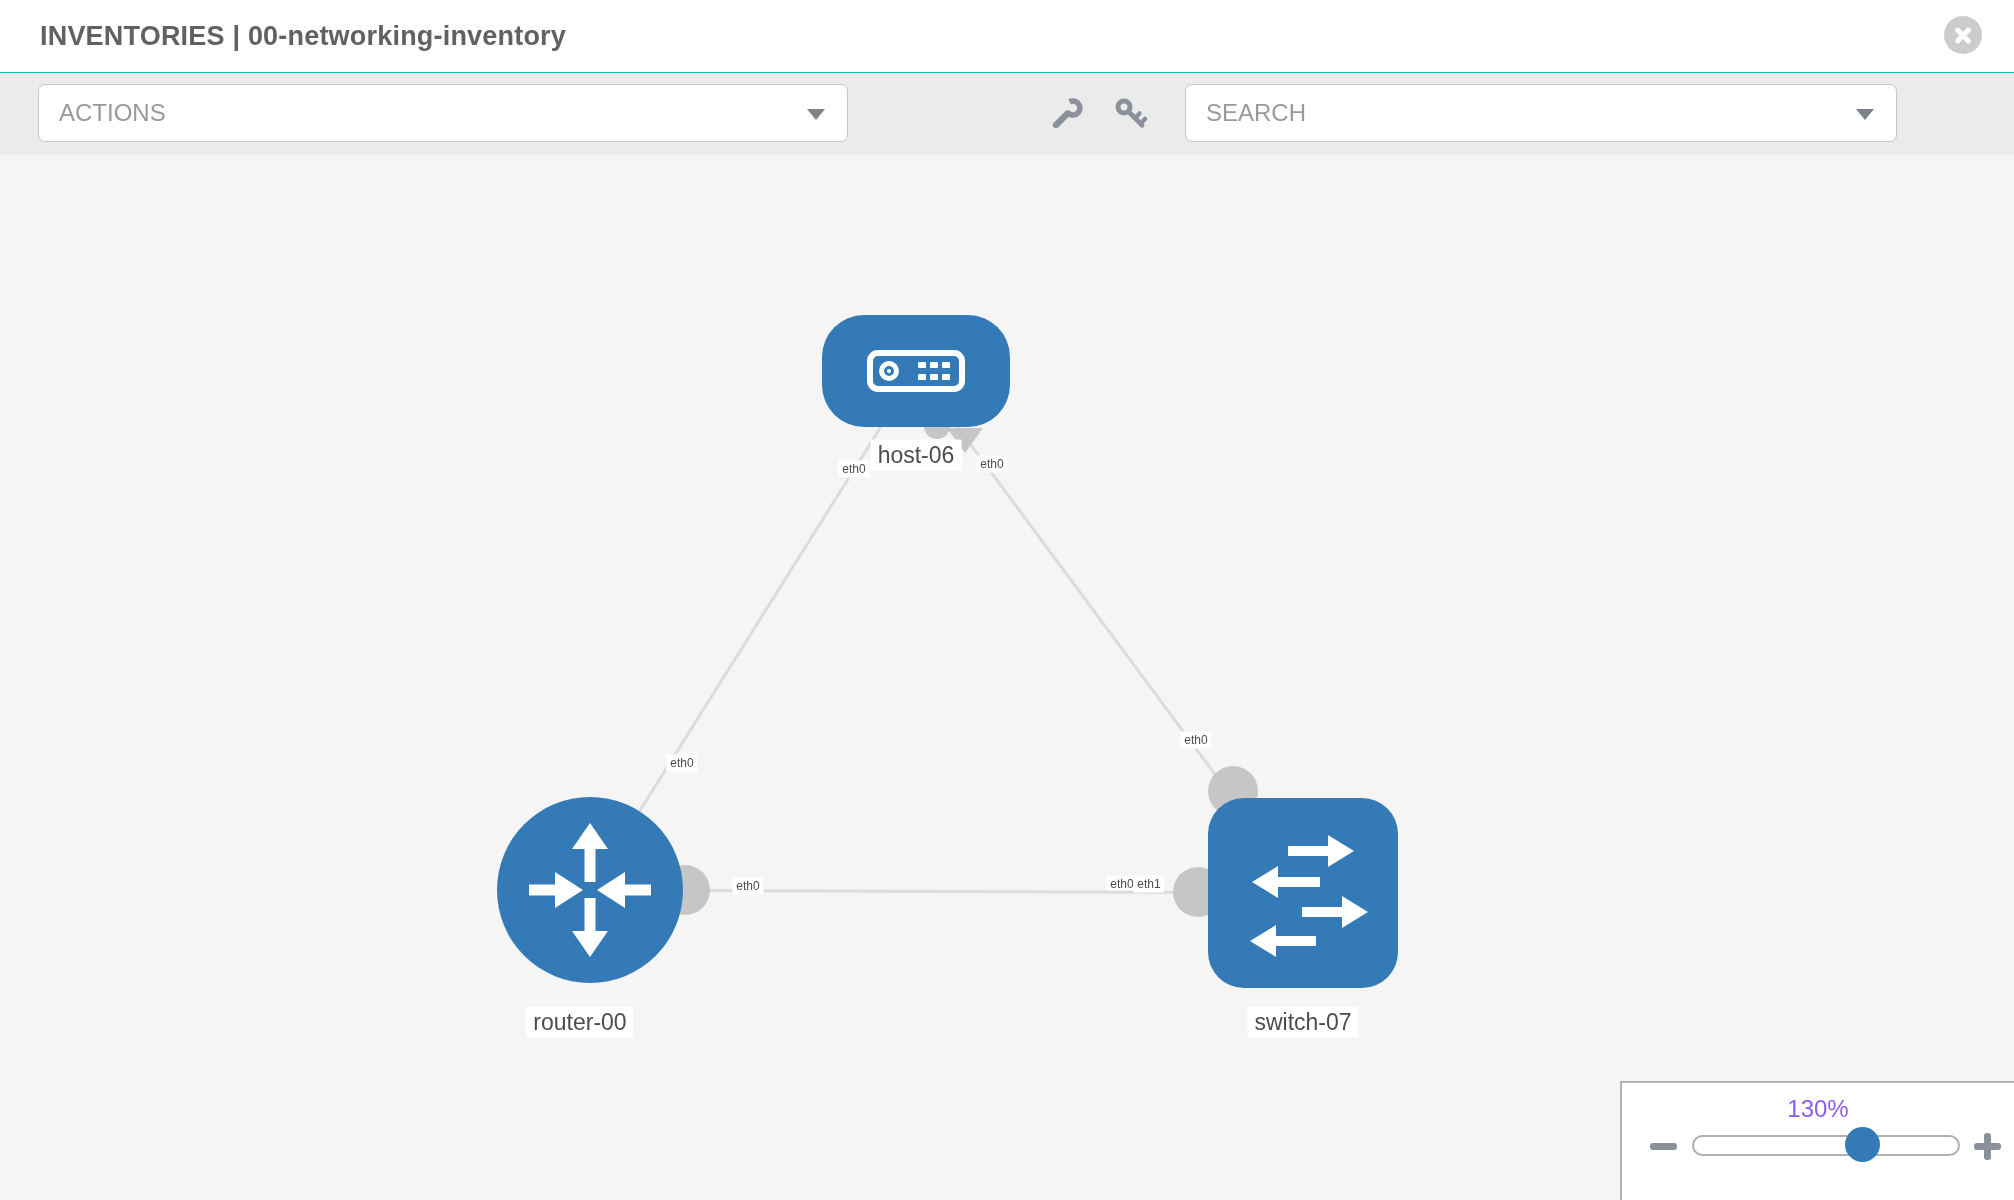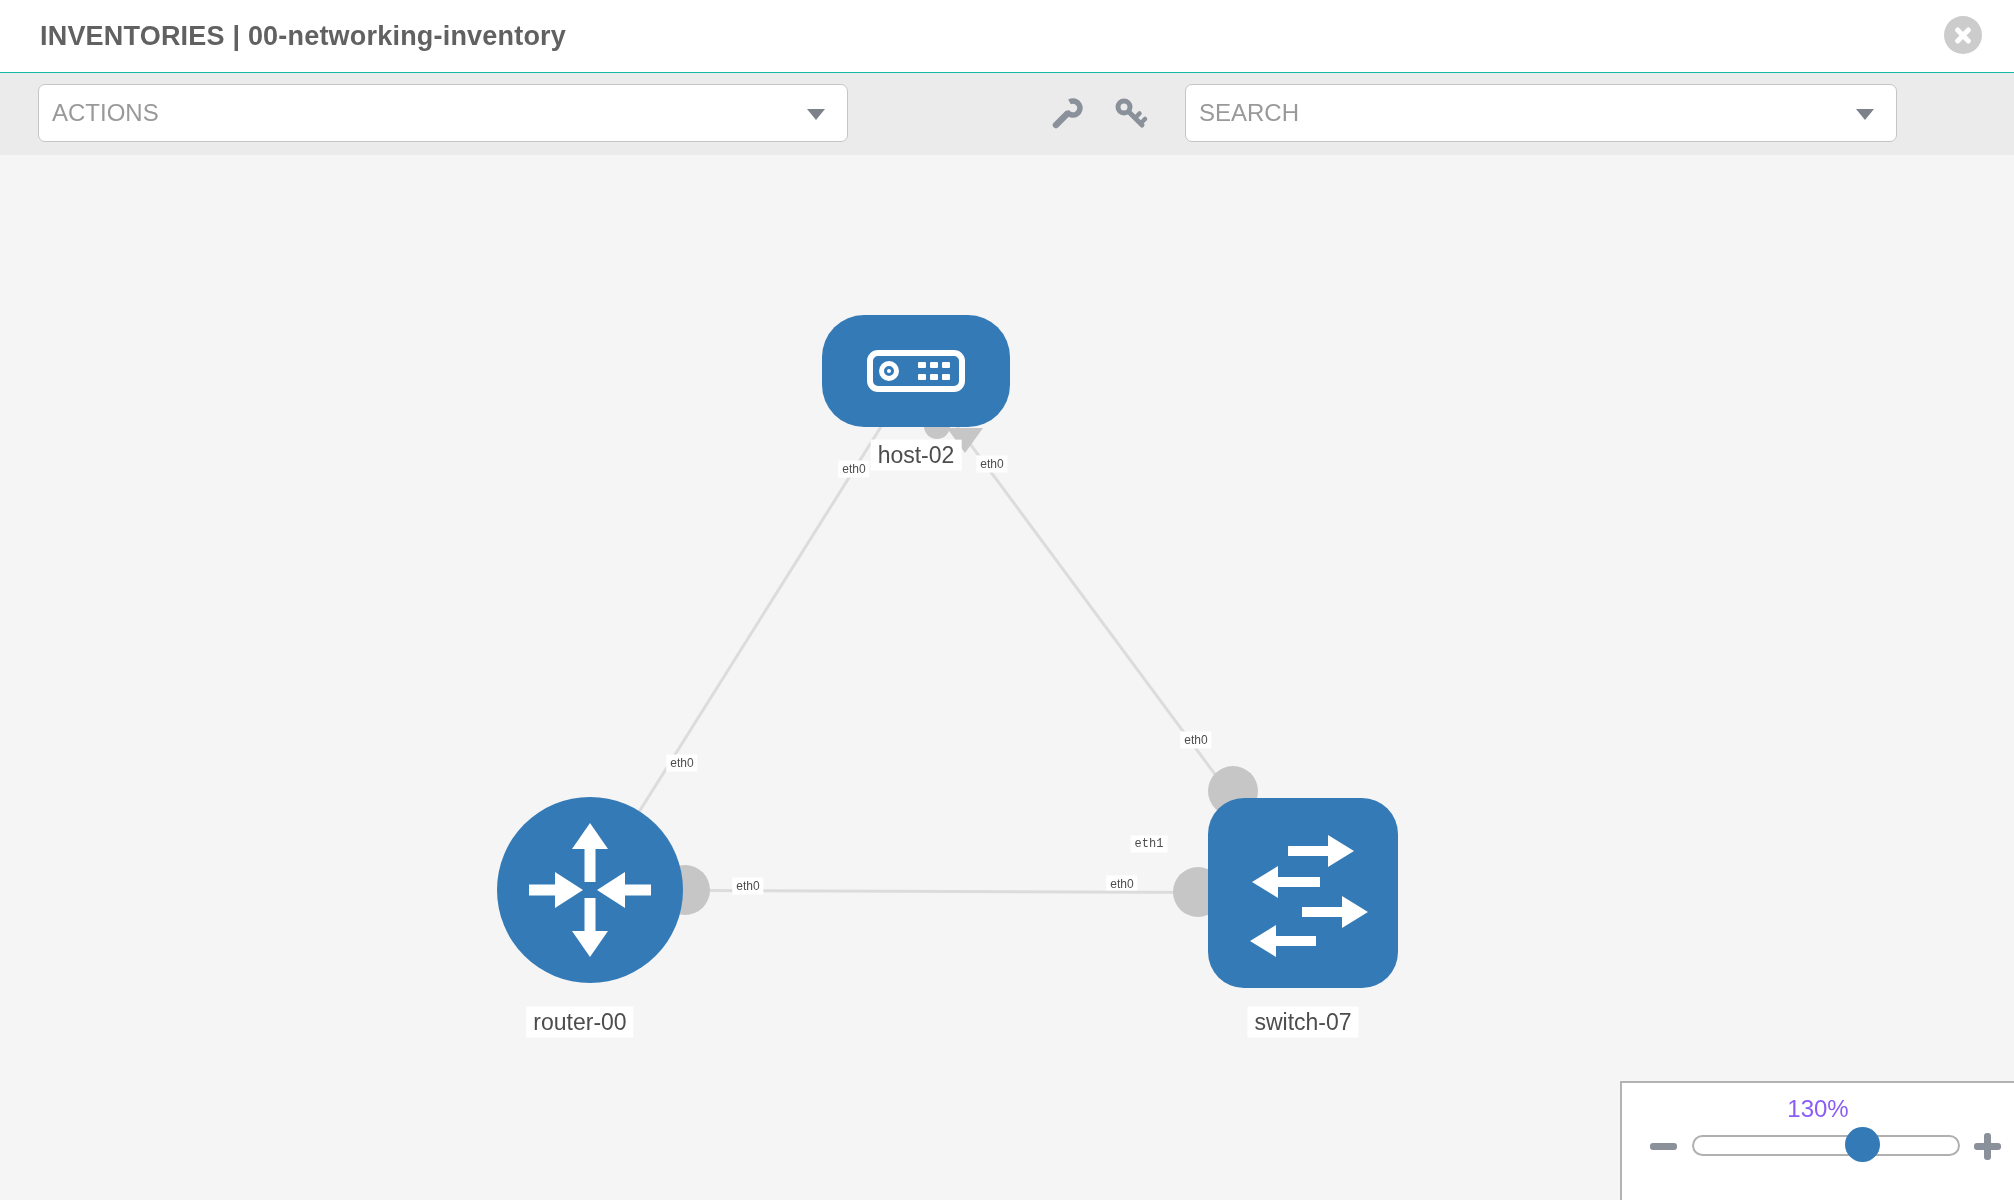--- a/index.html
+++ b/index.html
@@ -16,21 +16,21 @@
     border-radius:50%; background:#cccccc; cursor:pointer; }
   .close-btn .bar { position:absolute; left:9px; top:17px; width:20px; height:5px;
     background:#fff; border-radius:2px; }
   .close-btn .bar.b1 { transform:rotate(45deg); }
   .close-btn .bar.b2 { transform:rotate(-45deg); }
   
   .toolbar { position:absolute; left:0; top:73px; width:2014px; height:82px;
     background:#ebebeb; border-bottom:1px solid #d4d4d4; }
   .select-box { position:absolute; top:11px; height:58px; background:#fff;
     border:1px solid #c5c5c5; border-radius:7px; box-sizing:border-box; cursor:pointer; }
-  .select-box .sel-label { position:absolute; left:13px; top:0; line-height:56px;
+  .select-box .sel-label { position:absolute; left:20px; top:0; line-height:56px;
     font-size:24px; color:#999999; }
   .caret { position:absolute; right:22px; top:24px; width:0; height:0;
     border-left:9px solid transparent; border-right:9px solid transparent;
     border-top:11px solid #7c818a; }
   .actions-box { left:38px; width:810px; }
   .search-box { left:1185px; width:712px; }
   .tool-icon { position:absolute; top:23px; width:36px; height:36px; cursor:pointer; }
   .tool-icon.wrench { left:1049px; }
   .tool-icon.key { left:1113px; }
   
@@ -158,30 +158,30 @@
         <line x1="112" y1="84" x2="68" y2="84"></line>
         <polygon points="44,84 70,68 70,100" stroke="none"></polygon>
         <line x1="94" y1="114" x2="136" y2="114"></line>
         <polygon points="160,114 134,98 134,130" stroke="none"></polygon>
         <line x1="108" y1="143" x2="66" y2="143"></line>
         <polygon points="42,143 68,127 68,159" stroke="none"></polygon>
       </g>
     </svg>
   </div>
 
-  <span class="chip node-label" style="left:916px;  top:300px;">host-02</span>
+  <span class="chip node-label" style="left:916px;  top:300px;">host-06</span>
   <span class="chip node-label" style="left:580px;  top:867px;">router-00</span>
   <span class="chip node-label" style="left:1303px; top:867px;">switch-07</span>
 
   <span class="chip if-label" style="left:854px;  top:314px;">eth0</span>
   <span class="chip if-label" style="left:682px;  top:608px;">eth0</span>
   <span class="chip if-label" style="left:992px;  top:309px;">eth0</span>
   <span class="chip if-label" style="left:1196px; top:585px;">eth0</span>
   <span class="chip if-label" style="left:748px;  top:731px;">eth0</span>
-  <span class="chip if-label" style="left:1149px; top:689px;font-family:Liberation Mono, monospace;">eth1</span>
+  <span class="chip if-label" style="left:1149px; top:729px;">eth1</span>
 </div>
 
 <div class="zoom-panel">
   <div class="zoom-level">130%</div>
   <div class="zoom-minus"></div>
   <div class="zoom-track"></div>
   <div class="zoom-handle"></div>
   <div class="zoom-plus" style="left:345px; top:43px; width:42px; height:42px;">
     <div class="zoom-plus-h" style="left:7px; top:17px;"></div>
     <div class="zoom-plus-v" style="left:17px; top:7px;"></div>

